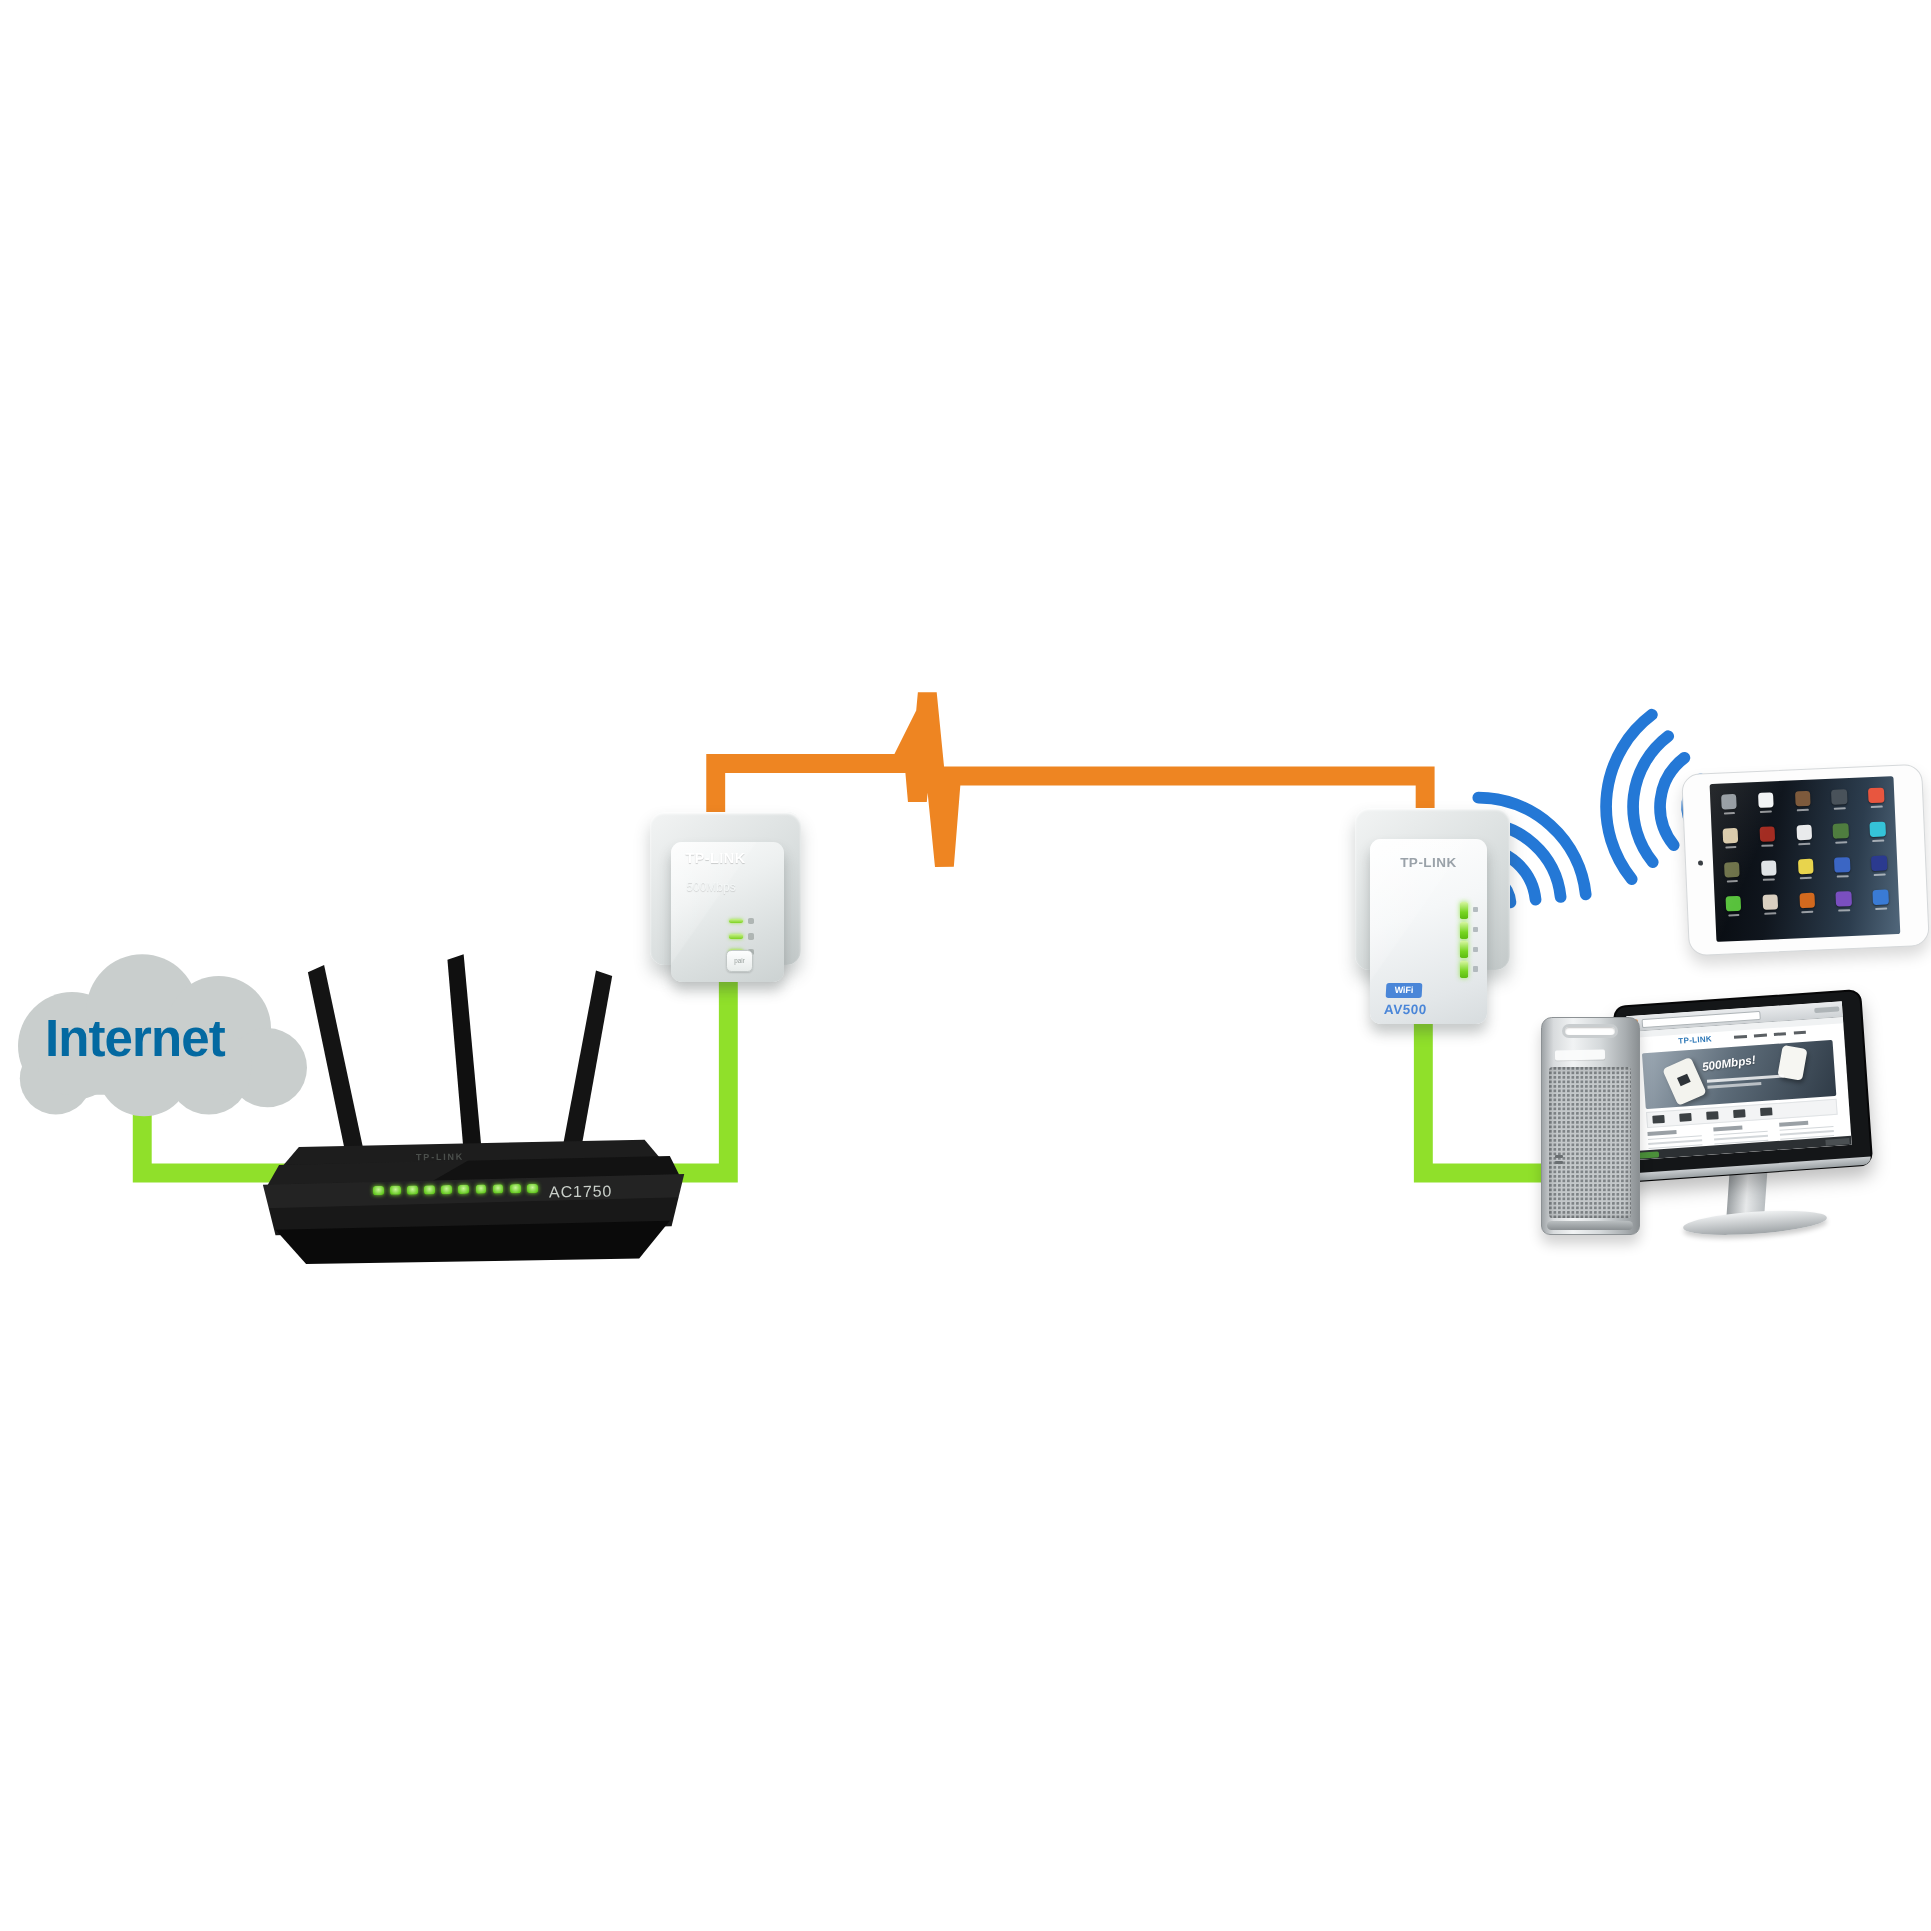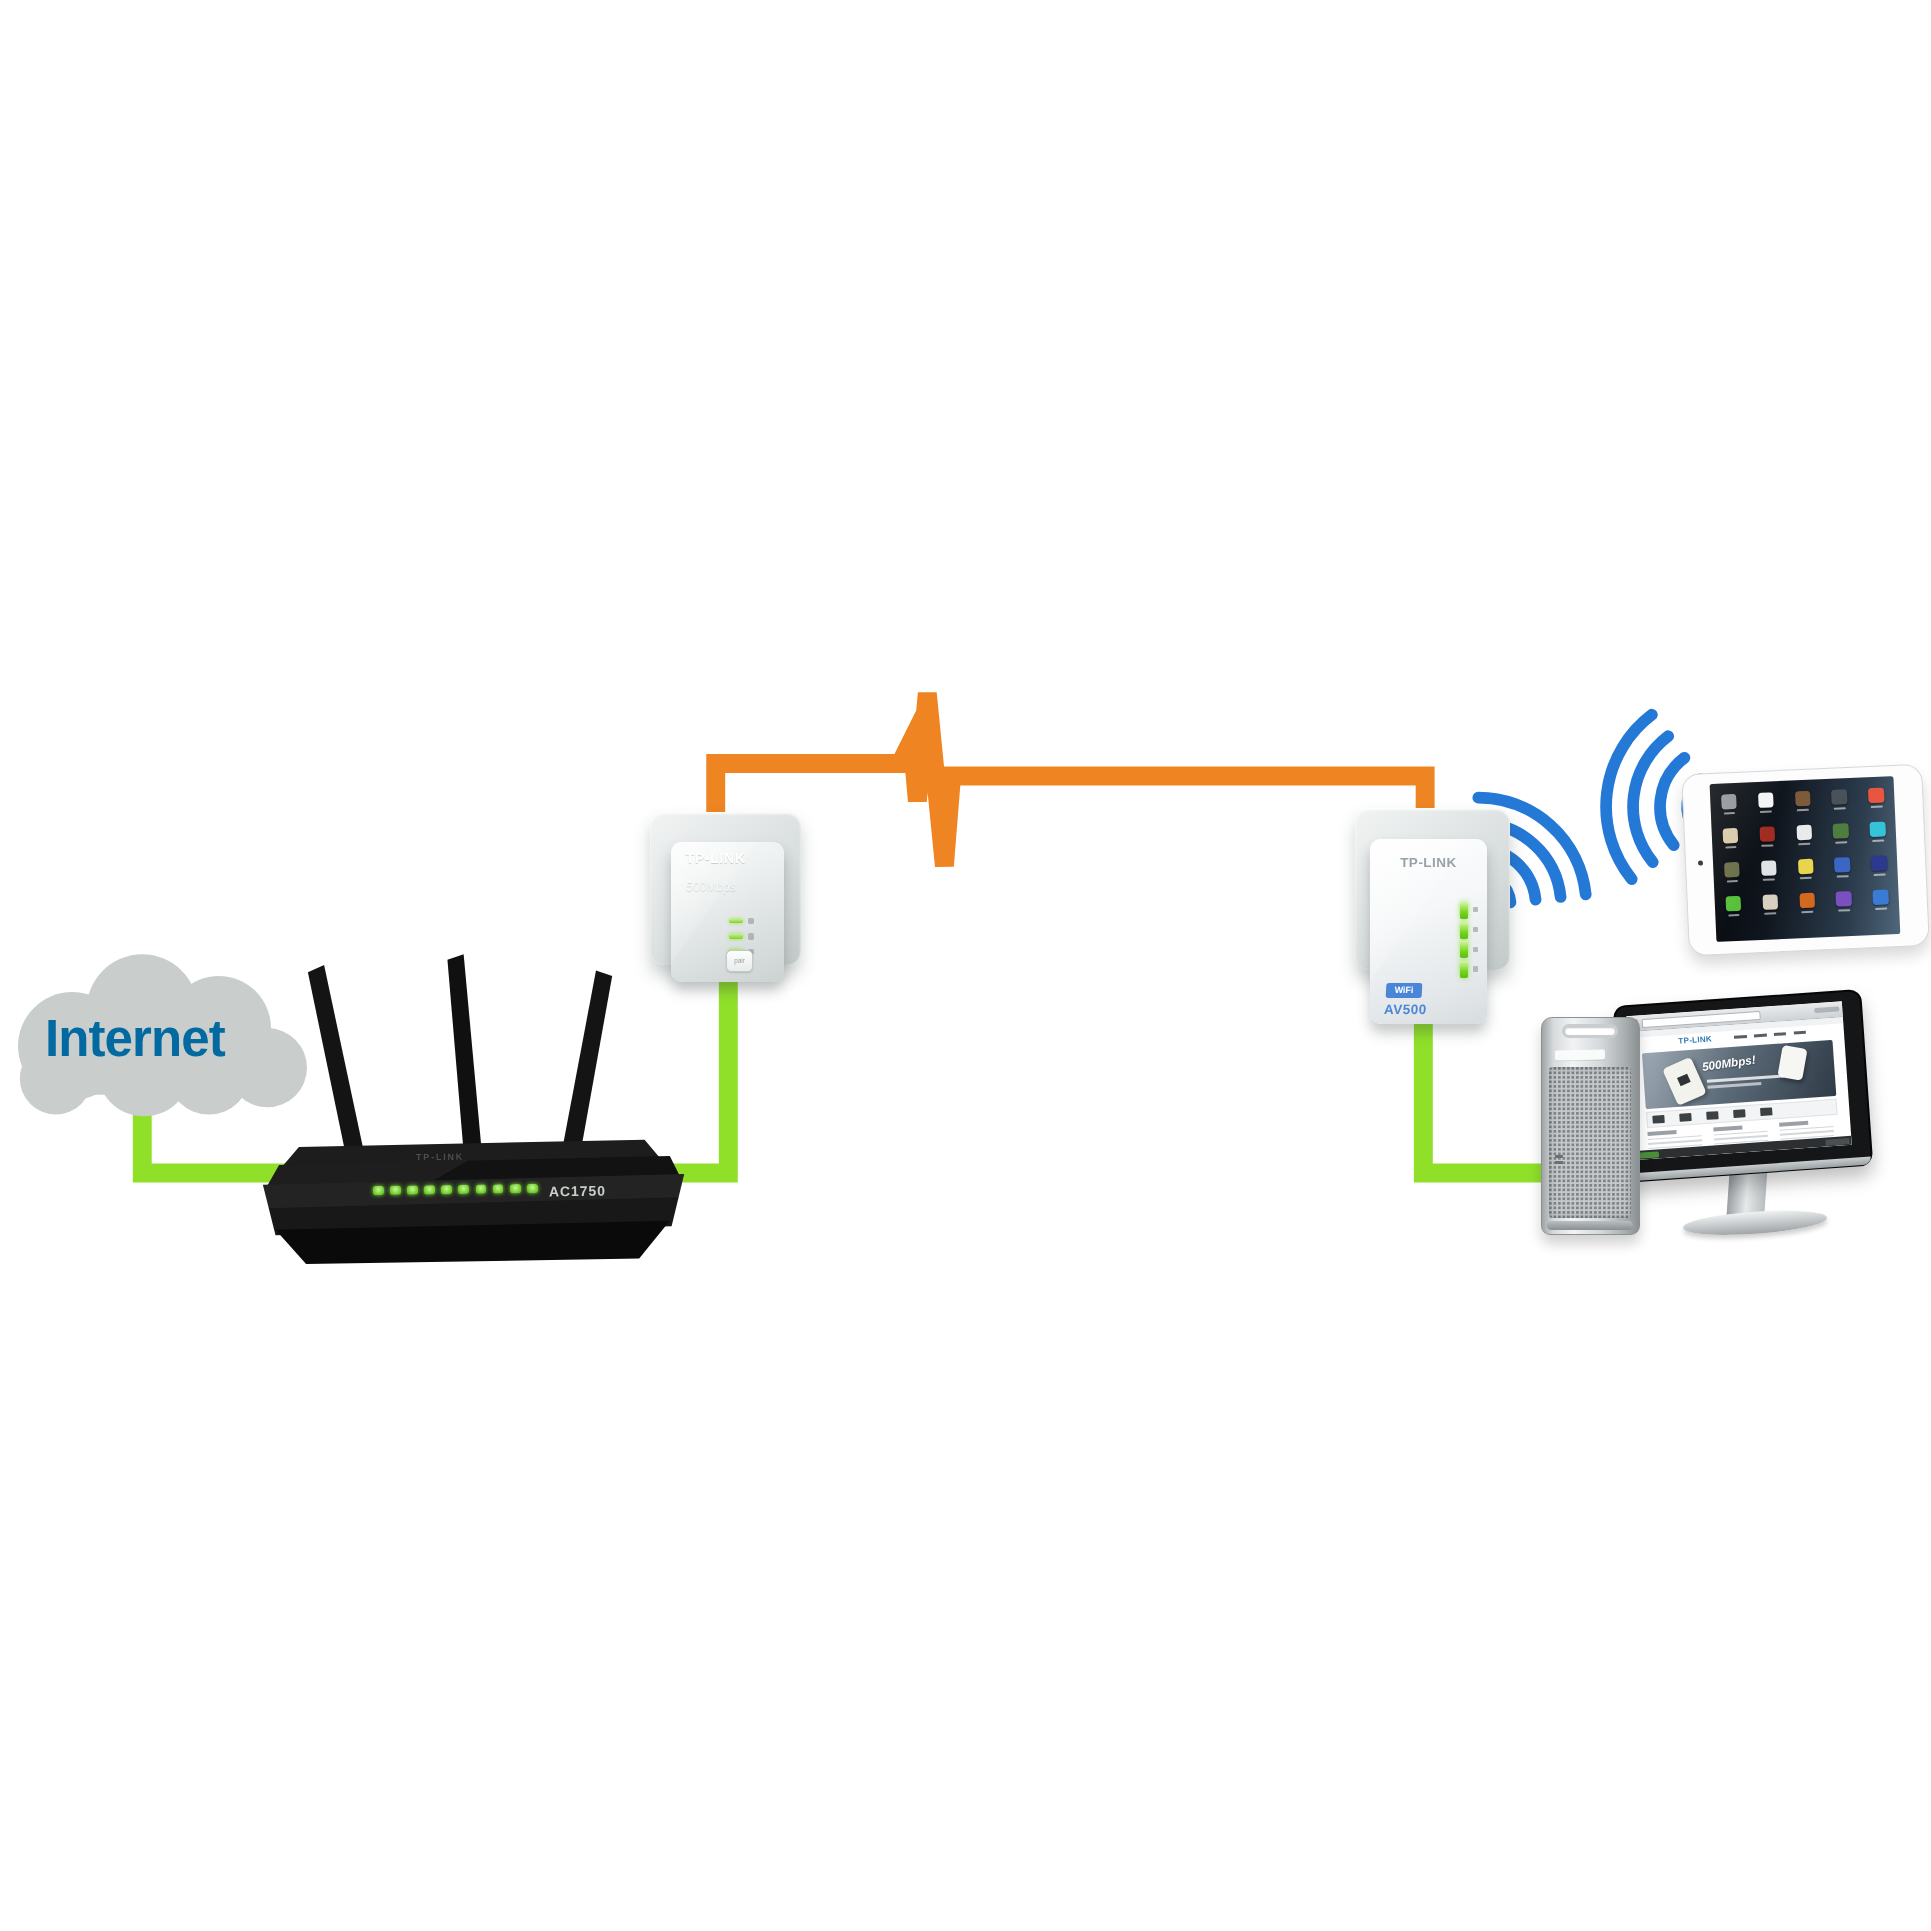--- a/index.html
+++ b/index.html
@@ -41,21 +41,21 @@
   #ar-icons{left:103px;top:68px;}
   .ar-glyph{width:5.4px;height:5.4px;background:#a9b1b6;border-radius:0.9px;margin-bottom:14.4px;opacity:.85;}
   #ar-wifi-badge{left:16px;top:144px;width:36px;height:15.3px;background:#4a86d8;border-radius:2.7px;
         color:#fff;font-size:9px;font-weight:700;text-align:center;line-height:15.3px;transform:skewX(-3deg);}
   #ar-model{left:14.4px;top:163px;font-size:13.5px;font-weight:800;color:#4a86d8;letter-spacing:0.5px;transform:skewX(-3deg);}
 
   
   #router-leds{left:373px;top:1185px;display:flex;gap:6.3px;transform:rotate(-0.8deg);}
   .rled{width:10.8px;height:9px;border-radius:2.7px;background:radial-gradient(circle at 50% 40%,#c9f59a,#62c81e 75%);
         box-shadow:0 0 4.5px #7fe02e;}
-  #router-badge{left:549px;top:1183px;font-size:14px;font-weight:700;color:#c9cfc9;letter-spacing:0.9px;transform:rotate(-0.8deg);}
+  #router-badge{left:549px;top:1183px;font-size:16px;font-weight:400;color:#c9cfc9;letter-spacing:0.9px;transform:rotate(-0.8deg);}
   #router-brand{left:416px;top:1152px;font-size:9px;font-weight:700;color:#4b4f4c;letter-spacing:1.8px;transform:rotate(-0.8deg);}
 
   
   #ipad{left:1685px;top:769px;width:239px;height:180px;background:#fdfdfd;border:0.9px solid #d5d8da;
         border-radius:18px;box-shadow:0 9px 14.4px rgba(0,0,0,.15);transform:rotate(-2.5deg);}
   #ipad-screen{left:27px;top:10px;width:184px;height:158px;border-radius:2.7px;overflow:hidden;
         background:linear-gradient(100deg,#05080c 0%,#10161e 35%,#2c3d4e 75%,#51677b 100%);}
   #ipad-screen::after{content:"";position:absolute;inset:0;
         background:linear-gradient(115deg,rgba(255,255,255,.14) 0%,rgba(255,255,255,0) 30%);}
   #ipad-camera{left:11.7px;top:86px;width:5.4px;height:5.4px;border-radius:50%;background:#3a3f44;}

